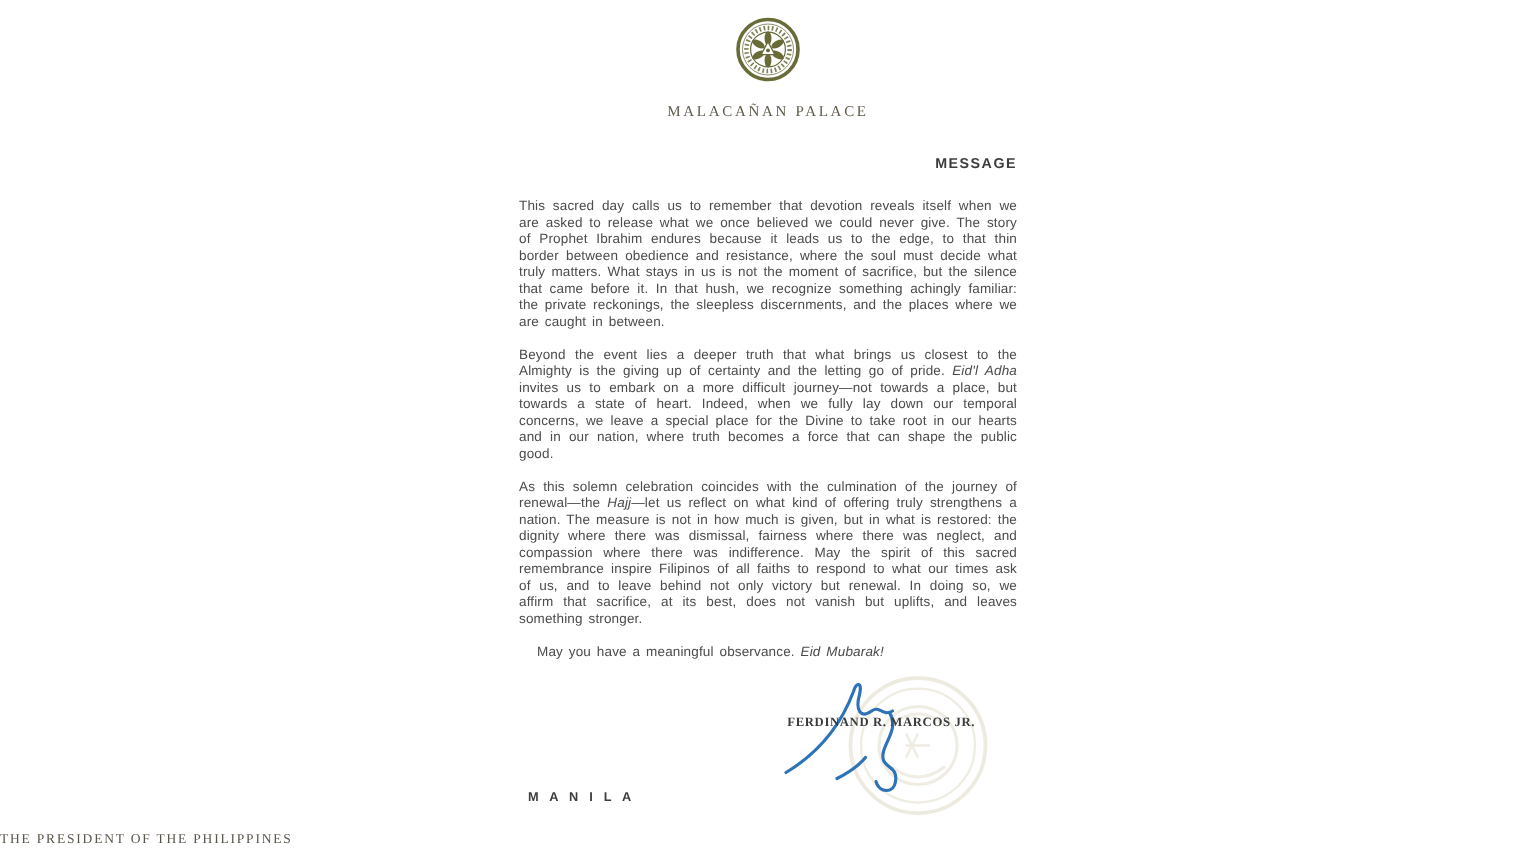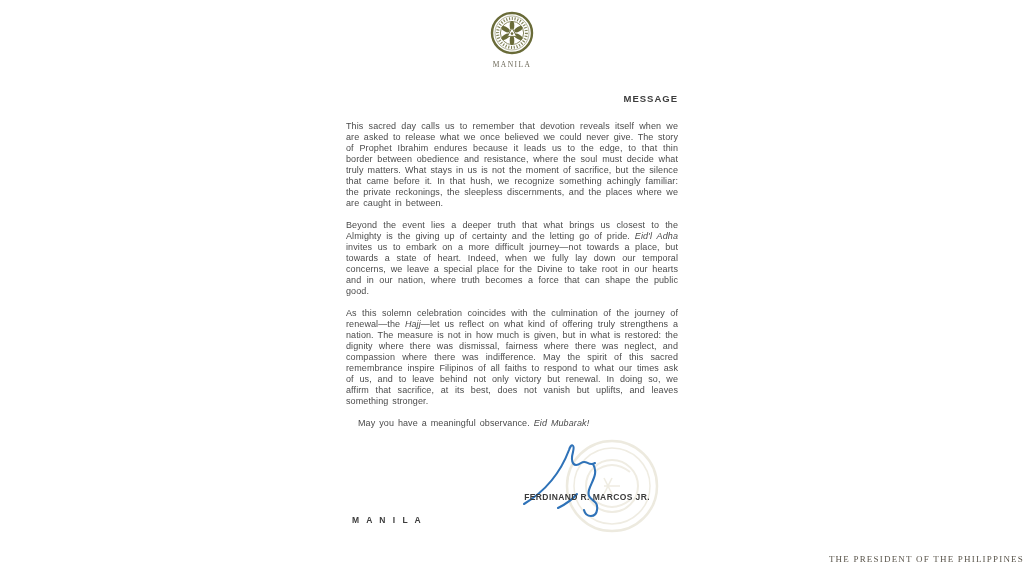--- a/index.html
+++ b/index.html
@@ -26,27 +26,27 @@
   .body p{
     margin:0 0 11px 0;
     font-size:9px;line-height:11px;text-align:justify;
     color:#4b4b4b;word-spacing:1.3px;letter-spacing:0.1px;
   }
   .body p:last-child{text-align:left;padding-left:12px;}
   .sig-block{position:relative;height:72px;margin-top:1px;}
   .watermark{position:absolute;right:8px;top:-2px;}
   .sig-svg{position:absolute;right:14px;top:-6px;}
   .sig-name{
-    position:absolute;right:28px;top:52px;
-    font-weight:bold;font-size:8.5px;letter-spacing:0.4px;color:#3b3b3b;white-space:nowrap;
+    position:absolute;right:28px;top:25px;
+    font-weight:bold;font-size:8.5px;letter-spacing:0.4px;color:#3b3b3b;white-space:nowrap;font-family:Liberation Serif, serif;
   }
   .dateline{margin-top:3px;padding-left:6px;}
   .dateline .place{font-weight:bold;font-size:8.5px;letter-spacing:2.5px;color:#3d3d3d;}
   .footer{
-    position:absolute;left:0;bottom:12px;width:100%;text-align:right;
+    position:absolute;left:0;bottom:12px;width:100%;text-align:left;
     font-family:"Liberation Serif", serif;
     font-size:9px;letter-spacing:1.2px;color:#5a554b;
   }
 </style>
 </head>
 <body>
 
 <div class="page">
   <div class="letter">
 
@@ -60,21 +60,21 @@
           <ellipse cx="22" cy="14.6" rx="2.3" ry="4.6"></ellipse>
           <ellipse cx="22" cy="29.4" rx="2.3" ry="4.6"></ellipse>
           <ellipse cx="15.6" cy="18.3" rx="2.3" ry="4.6" transform="rotate(-60 15.6 18.3)"></ellipse>
           <ellipse cx="28.4" cy="18.3" rx="2.3" ry="4.6" transform="rotate(60 28.4 18.3)"></ellipse>
           <ellipse cx="15.6" cy="25.7" rx="2.3" ry="4.6" transform="rotate(-120 15.6 25.7)"></ellipse>
           <ellipse cx="28.4" cy="25.7" rx="2.3" ry="4.6" transform="rotate(120 28.4 25.7)"></ellipse>
         </g>
         <path d="M22 16.8 L26.6 25.4 L17.4 25.4 Z" fill="#ffffff" stroke="#696b38" stroke-width="0.9"></path>
         <circle cx="22" cy="22.6" r="1.3" fill="#696b38"></circle>
       </svg>
-      <div class="city">MANILA</div>
+      <div class="palace">MALACAÑAN PALACE</div>
     </div>
 
     <div class="title">MESSAGE</div>
 
     <div class="body">
         <p><span>This sacred day calls us to remember that devotion reveals itself when we are asked to release what we once believed we could never give.  The story of Prophet Ibrahim endures because it leads us to the edge, to that thin border between obedience and resistance, where the soul must decide what truly matters.  What stays in us is not the moment of sacrifice, but the silence that came before it.  In that hush, we recognize something achingly familiar: the private reckonings, the sleepless discernments, and the places where we are caught in between.</span></p>
         <p><span>Beyond the event lies a deeper truth that what brings us closest to the Almighty is the giving up of certainty and the letting go of pride.  </span><span style="font-style: italic;">Eid'l Adha</span><span> invites us to embark on a more difficult journey—not towards a place, but towards a state of heart.  Indeed, when we fully lay down our temporal concerns, we leave a special place for the Divine to take root in our hearts and in our nation, where truth becomes a force that can shape the public good.</span></p>
         <p><span>As this solemn celebration coincides with the culmination of the journey of renewal—the </span><span style="font-style: italic;">Hajj</span><span>—let us reflect on what kind of offering truly strengthens a nation.  The measure is not in how much is given, but in what is restored: the dignity where there was dismissal, fairness where there was neglect, and compassion where there was indifference.  May the spirit of this sacred remembrance inspire Filipinos of all faiths to respond to what our times ask of us, and to leave behind not only victory but renewal.  In doing so, we affirm that sacrifice, at its best, does not vanish but uplifts, and leaves something stronger.</span></p>
         <p><span>May you have a meaningful observance. </span><span style="font-style: italic;">Eid Mubarak!</span></p>
       </div>

